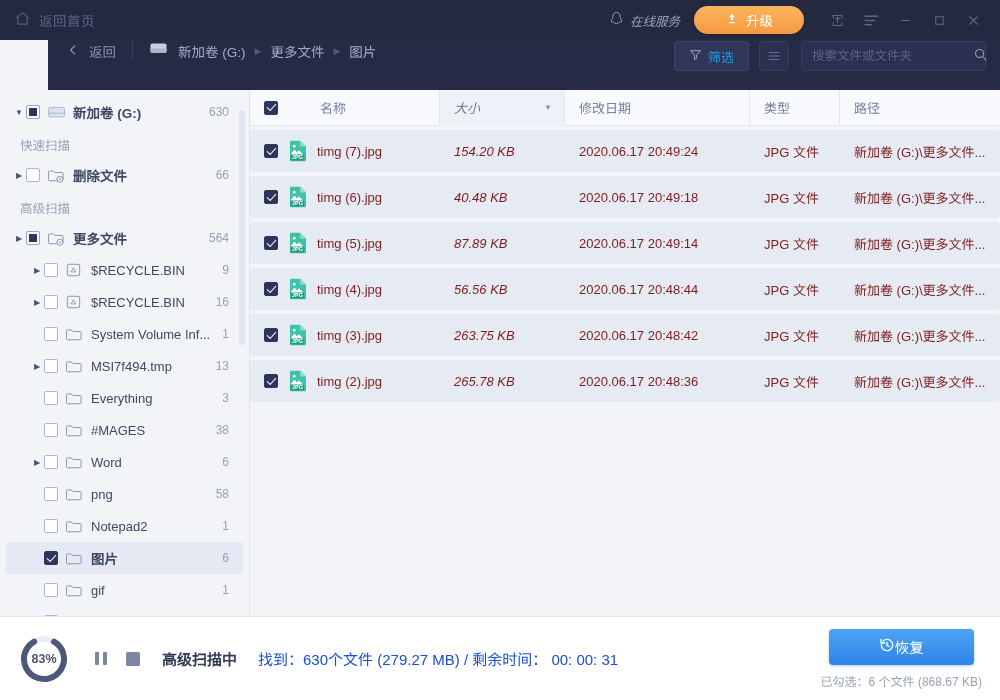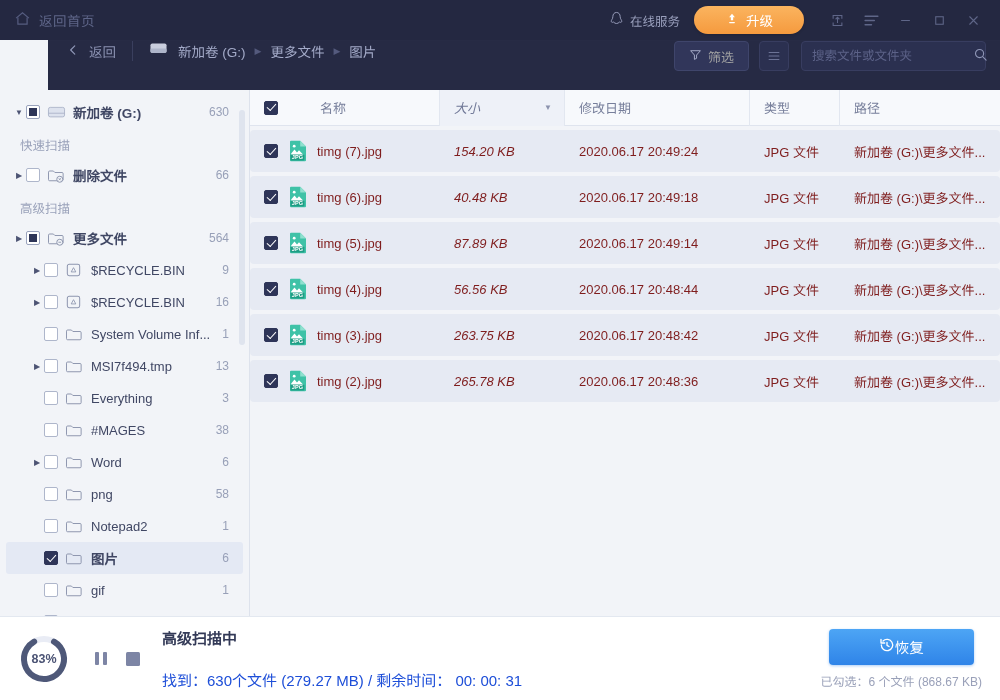--- a/index.html
+++ b/index.html
@@ -12,21 +12,21 @@
   .app { width:1000px; height:700px; display:flex; flex-direction:column; position:relative; }
 
   
   .titlebar{
     height:40px; background:#242841; display:flex; align-items:center;
     padding:0 10px 0 14px; flex:0 0 40px;
   }
   .home-btn{ display:flex; align-items:center; gap:8px; color:#5d6485; cursor:pointer; }
   .home-btn .lbl{ font-size:13.5px; color:#5e6588; letter-spacing:.5px;}
   .tb-spacer{ flex:1; }
-  .online-svc{ display:flex; align-items:center; gap:6px; color:#9aa0bd; font-size:12.5px; cursor:pointer; margin-right:14px;}
+  .online-svc{ display:flex; align-items:center; gap:6px; color:#9aa0bd; font-size:12.5px; cursor:pointer; margin-right:14px;font-style:italic;}
   .upgrade-btn{
     display:flex; align-items:center; justify-content:center; gap:7px;
     width:110px; height:28px; border-radius:14px;
     background:linear-gradient(180deg,#fbb45f 0%,#f59a3e 100%);
     color:#fff; font-size:13.5px; cursor:pointer; margin-right:16px;
     box-shadow:0 1px 3px rgba(0,0,0,.18);
   }
   .win-ctrl{ display:flex; align-items:center; gap:0; }
   .win-ctrl .wbtn{
     width:34px; height:30px; display:flex; align-items:center; justify-content:center;
@@ -42,21 +42,21 @@
   }
   .back-btn{ display:flex; align-items:center; gap:9px; color:#8b92b2; cursor:pointer; font-size:13.5px;}
   .crumb-div{ width:1px; height:20px; background:#3a3f5e; margin:0 16px; }
   .crumbs{ display:flex; align-items:center; gap:0; }
   .crumb-item{ color:#a4abc9; font-size:13.5px; cursor:pointer; white-space:nowrap;}
   .crumb-sep{ color:#545a7d; margin:0 9px; font-size:9px; }
   .cb-spacer{ flex:1; }
   .filter-btn{
     display:flex; align-items:center; justify-content:center; gap:6px;
     height:30px; padding:0 14px; border-radius:4px;
-    background:#31365a; border:1px solid #3f456b; color:#a3a3a3;
+    background:#31365a; border:1px solid #3f456b; color:#0ea5e9;
     font-size:13px; cursor:pointer; margin-right:10px;
   }
   .view-btn{
     width:30px; height:30px; border-radius:4px; border:1px solid #383d60;
     background:#2b3050; display:flex; align-items:center; justify-content:center;
     cursor:pointer; margin-right:12px;
   }
   .searchbox{
     width:185px; height:30px; border-radius:4px; border:1px solid #383d60;
     background:#2b3050; display:flex; align-items:center; padding:0 10px;
@@ -153,21 +153,21 @@
     height:84px; flex:0 0 84px; background:#fff; border-top:1px solid #e3e8f0;
     display:flex; align-items:center; padding:0 18px 0 18px;
   }
   .ring{ width:52px; height:52px; position:relative; flex:0 0 52px; }
   .ring .pct{
     position:absolute; inset:0; display:flex; align-items:center; justify-content:center;
     font-size:12.5px; color:#4b5374; font-weight:600;
   }
   .ctrl-btns{ display:flex; align-items:center; gap:18px; margin:0 22px 0 24px; }
   .cbtn{ cursor:pointer; display:flex; align-items:center; justify-content:center; }
-  .ftxt{ display:flex; flex-direction:column; gap:21px; }
+  .ftxt{ display:flex; flex-direction:row; gap:21px; }
   .ftitle{ font-size:15px; color:#2f3category; color:#333a57; font-weight:600; }
   .fsub{ font-size:15px; color:#1d4ed8; }
   .f-spacer{ flex:1; }
   .right-foot{ display:flex; flex-direction:column; align-items:center; gap:7px; }
   .recover-btn{
     width:145px; height:36px; border-radius:4px;
     background:linear-gradient(180deg,#4da5f5 0%,#2f84e8 100%);
     color:#fff; font-size:14.5px; display:flex; align-items:center;
     justify-content:center; cursor:pointer;
     box-shadow:0 1px 3px rgba(47,132,232,.4);

